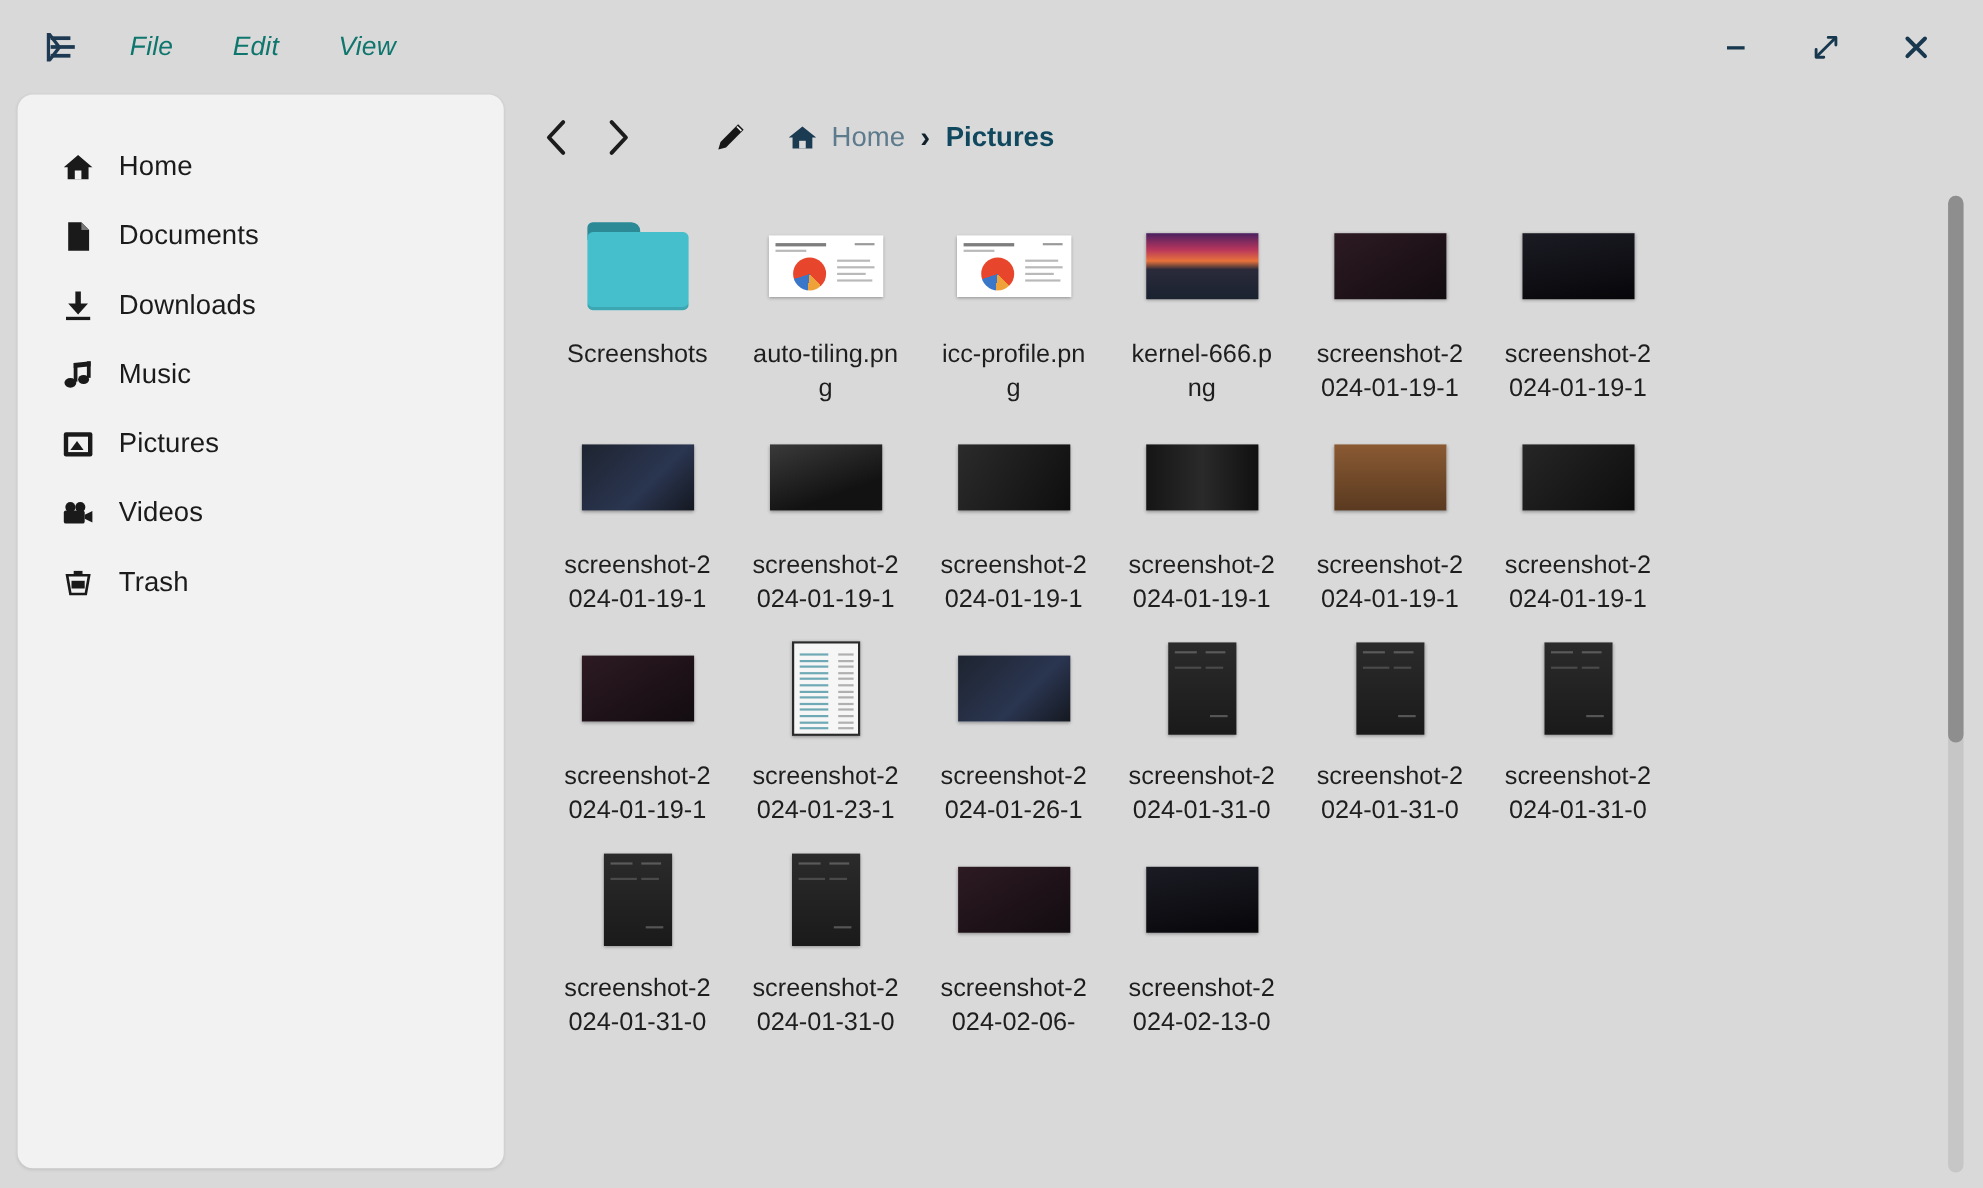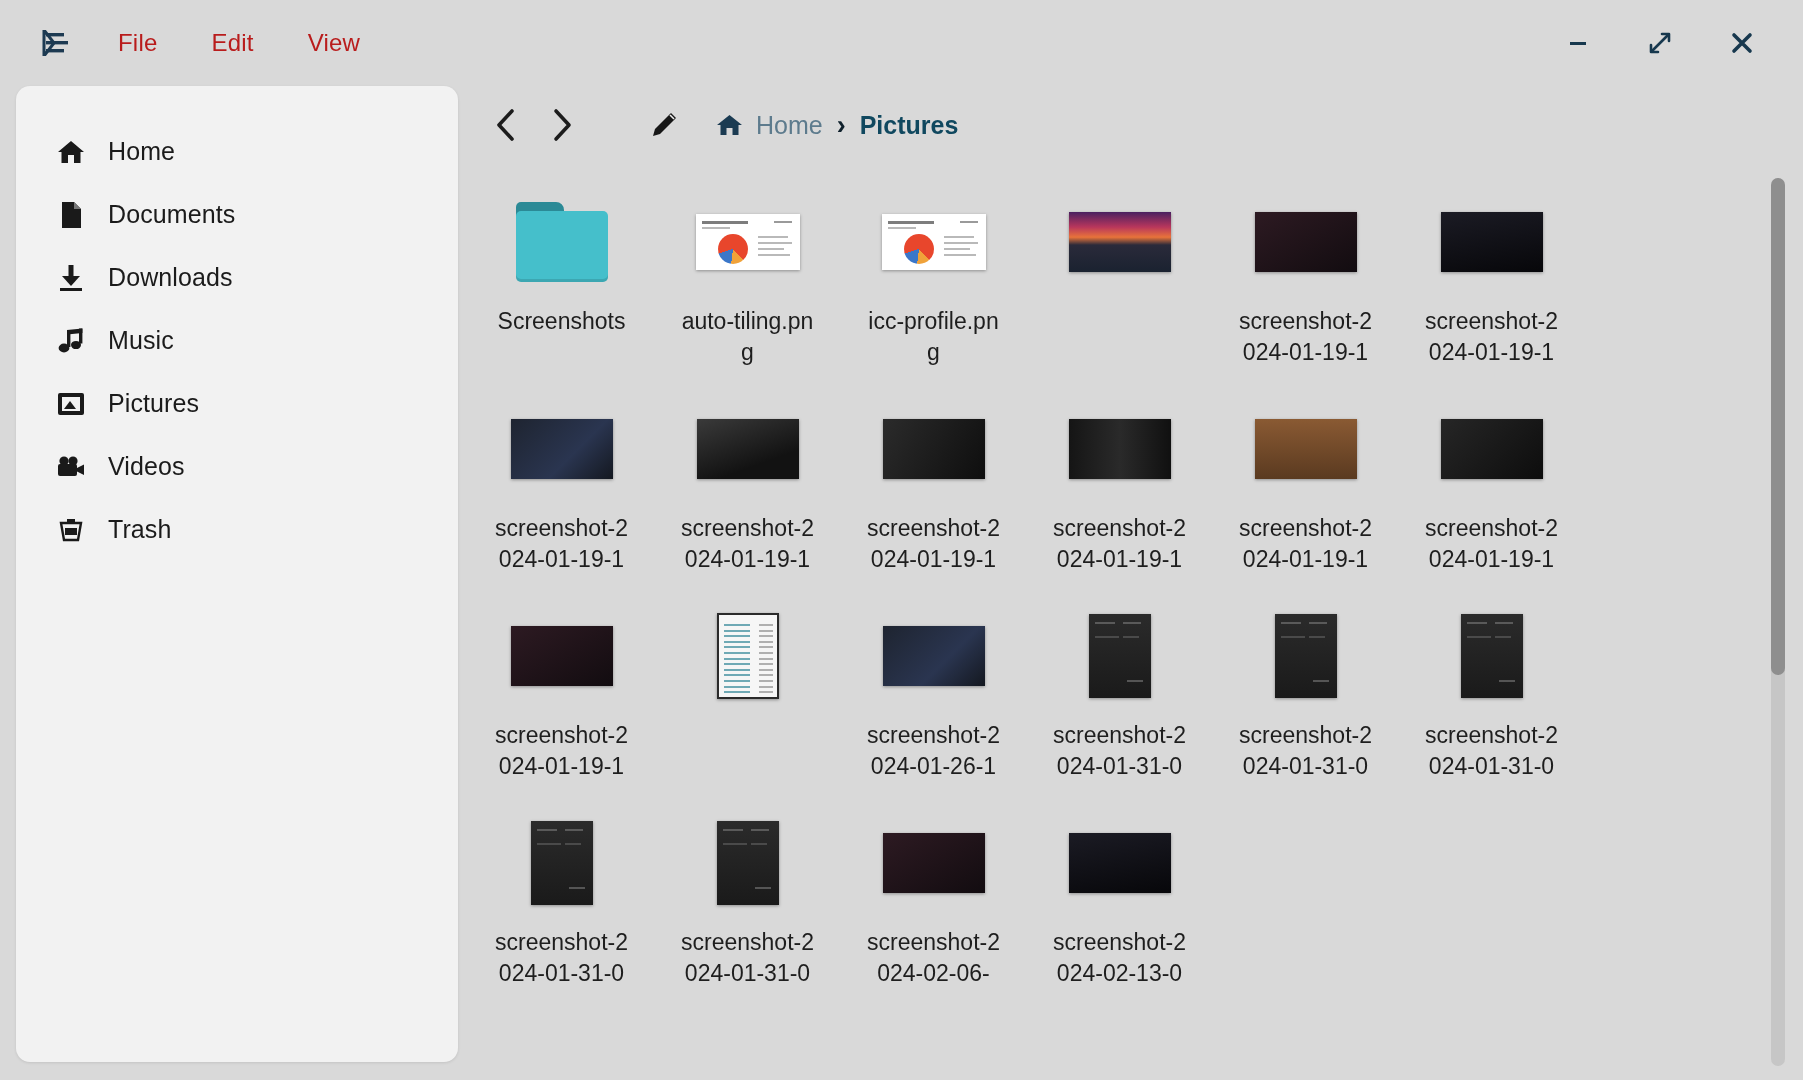--- a/index.html
+++ b/index.html
@@ -41,24 +41,25 @@
     width: 34px;
     height: 34px;
     display: flex;
     align-items: center;
     justify-content: center;
     color: #1d3a52;
   }
 
   .menu-item {
     font-size: 24px;
-    color: #b91c1c;
+    color: #0f766e;
     padding: 4px 10px;
     letter-spacing: .2px;
     cursor: default;
+    font-style: italic;
   }
 
   .spacer { flex: 1 1 auto; }
 
   .winbtns {
     display: flex;
     align-items: center;
     gap: 48px;
     padding-right: 14px;
   }
@@ -193,23 +194,22 @@
     position: relative;
     overflow: hidden;
     padding: 12px 0 0 0;
   }
 
   .grid {
     display: grid;
     grid-template-columns: repeat(6, 171px);
     column-gap: 0;
     justify-content: start;
-    padding-left: 18px;
+    padding-left: 36px;
     row-gap: 0;
-    gap: 15px;
   }
 
   .cell {
     width: 171px;
     padding-top: 18px;
     display: flex;
     flex-direction: column;
     align-items: center;
     cursor: default;
   }
@@ -503,20 +503,21 @@
                   <div class="ln" style="left:62px;top:34px;width:26px"></div>
                   <div class="ln" style="left:62px;top:40px;width:32px"></div>
                 </div>
               </div>
               <div class="label">icc-profile.png</div>
             </div>
             <div class="cell">
               <div class="thumb-wrap">
                 <div class="thumb wide" style="background: linear-gradient(rgb(74, 32, 96) 0%, rgb(184, 54, 92) 25%, rgb(232, 115, 58) 42%, rgb(42, 42, 58) 55%, rgb(26, 34, 48) 100%);"></div>
               </div>
+              <div class="label">kernel-666.png</div>
             </div>
             <div class="cell">
               <div class="thumb-wrap">
                 <div class="thumb wide" style="background:linear-gradient(150deg,#2d1a22,#120c10)"></div>
               </div>
               <div class="label">screenshot-2024-01-19-1</div>
             </div>
             <div class="cell">
               <div class="thumb-wrap">
                 <div class="thumb wide" style="background:linear-gradient(170deg,#1b1b24,#07070a)"></div>
@@ -589,20 +590,21 @@
                   <div class="ln" style="left:5px;top:59.4px;width:26px;background:#6fa9b5"></div>
                   <div class="ln" style="left:40px;top:59.4px;width:14px;background:#b0b0b0"></div>
                   <div class="ln" style="left:5px;top:65px;width:26px;background:#6fa9b5"></div>
                   <div class="ln" style="left:40px;top:65px;width:14px;background:#b0b0b0"></div>
                   <div class="ln" style="left:5px;top:70.6px;width:26px;background:#6fa9b5"></div>
                   <div class="ln" style="left:40px;top:70.6px;width:14px;background:#b0b0b0"></div>
                   <div class="ln" style="left:5px;top:76.19999999999999px;width:26px;background:#6fa9b5"></div>
                   <div class="ln" style="left:40px;top:76.19999999999999px;width:14px;background:#b0b0b0"></div>
                 </div>
               </div>
+              <div class="label">screenshot-2024-01-23-1</div>
             </div>
             <div class="cell">
               <div class="thumb-wrap">
                 <div class="thumb wide" style="background:linear-gradient(135deg,#1e2430,#2a3550 60%,#141820)"></div>
               </div>
               <div class="label">screenshot-2024-01-26-1</div>
             </div>
             <div class="cell">
               <div class="thumb-wrap">
                 <div class="thumb tall" style="background:linear-gradient(#2b2b2b,#1a1a1a)">

